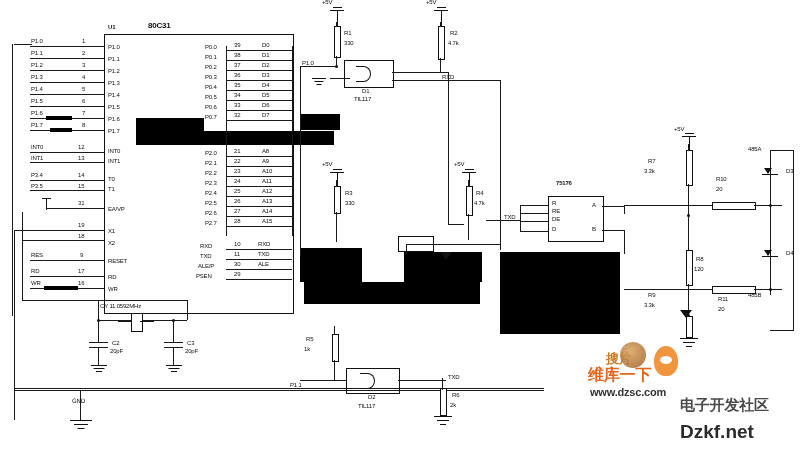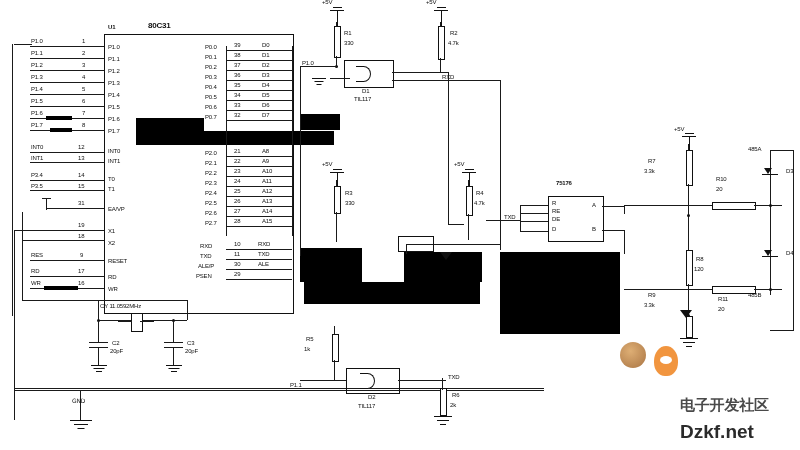--- a/index.html
+++ b/index.html
@@ -492,20 +492,25 @@
   <div class="wire wh" style="left:392px;top:80px;width:108px;"></div>
   <div class="wire wh" style="left:406px;top:244px;width:94px;"></div>
   <div class="wire wv" style="left:406px;top:244px;height:10px;"></div>
   <div class="box" style="left:398px;top:236px;width:34px;height:14px;"></div>
   <div class="tri" style="left:440px;top:252px;"></div>
   <div class="tri" style="left:680px;top:310px;"></div>
 
   <div class="wire wh" style="left:14px;top:44px;width:18px;"></div>
   <div class="wire wv" style="left:22px;top:212px;height:30px;"></div>
 
+  <div class="wm" style="left:588px;top:352px;">
+    <div class="lbl cn" style="position:relative;font-size:13px;font-weight:bold;color:#C9791F;left:18px;top:0;">搜片</div>
+    <div class="lbl cn" style="position:relative;font-size:16px;font-weight:bold;color:#E8641A;left:0;top:2px;">维库一下</div>
+    <div class="lbl" style="position:relative;font-size:11px;font-weight:bold;color:#333;left:2px;top:6px;">www.dzsc.com</div>
+  </div>
 
   <div style="position:absolute;left:620px;top:342px;width:26px;height:26px;border-radius:50%;background:radial-gradient(circle at 40% 35%,#d8a05c,#9a5c22);opacity:.85;"></div>
   <div style="position:absolute;left:654px;top:346px;width:24px;height:30px;border-radius:50% 50% 45% 45%;background:#F08A2A;opacity:.9;"></div>
   <div style="position:absolute;left:660px;top:356px;width:12px;height:8px;border-radius:50%;background:#fff;"></div>
 
   <div class="lbl cn" style="left:680px;top:398px;font-size:15px;font-weight:bold;color:#4a4a4a;">电子开发社区</div>
   <div class="lbl" style="left:680px;top:422px;font-size:19px;font-weight:bold;color:#2b2b2b;letter-spacing:0px;">Dzkf.net</div>
 
 </div>
 

